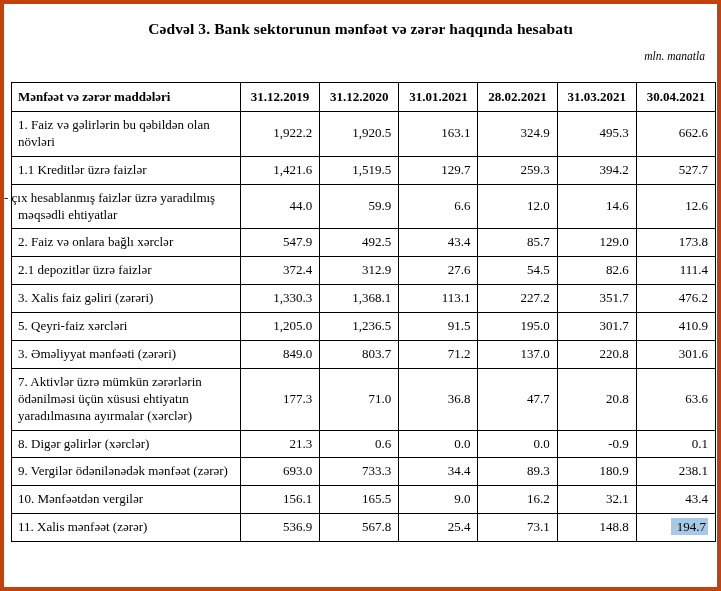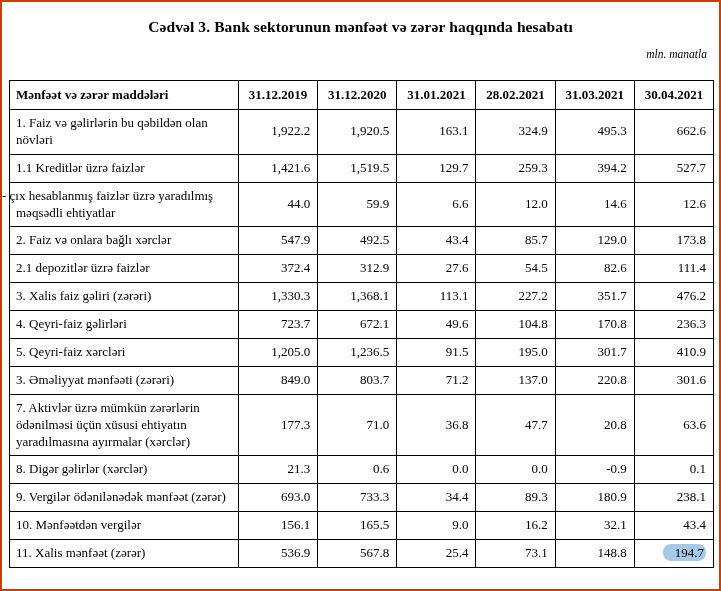--- a/index.html
+++ b/index.html
@@ -8,21 +8,21 @@
     width: 721px;
     height: 591px;
     background: #ffffff;
     color: #000000;
     font-family: "Liberation Serif", "DejaVu Serif", serif;
   }
   .page {
     position: relative;
     width: 721px;
     height: 591px;
-    border: 2px solid #c2410c;
+    border: 4px solid #c2410c;
     padding: 8px 7px 0 7px;
     overflow: hidden;
   }
   .title {
     font-size: 15.5px;
     font-weight: bold;
     text-align: center;
     margin: 8px 0 12px 0;
     letter-spacing: 0.1px;
   }
@@ -60,22 +60,21 @@
   td.label-cell.hang {
     text-indent: -14px;
   }
   td.val-cell {
     text-align: right;
     padding: 5px 7px 5px 2px;
     vertical-align: middle;
     line-height: 1.3;
   }
   .hl {
-    padding: 1px 2px 1px 12px;
-    border-radius: 8px;
+    padding: 1px 2px 1px 6px;
   }
 </style>
 </head>
 <body>
 
 <div class="page">
   <div class="title">Cədvəl 3. Bank sektorunun mənfəət və zərər haqqında hesabatı</div>
   <div class="unit-note">mln. manatla</div>
   <table id="pl-table">
     <colgroup>
@@ -142,29 +141,20 @@
         <tr>
           <td class="label-cell indent-0">3. Xalis faiz gəliri (zərəri)</td>
           <td class="val-cell">1,330.3</td>
           <td class="val-cell">1,368.1</td>
           <td class="val-cell">113.1</td>
           <td class="val-cell">227.2</td>
           <td class="val-cell">351.7</td>
           <td class="val-cell">476.2</td>
         </tr>
         <tr>
-          <td class="label-cell indent-0">4. Qeyri-faiz gəlirləri</td>
-          <td class="val-cell">723.7</td>
-          <td class="val-cell">672.1</td>
-          <td class="val-cell">49.6</td>
-          <td class="val-cell">104.8</td>
-          <td class="val-cell">170.8</td>
-          <td class="val-cell">236.3</td>
-        </tr>
-        <tr>
           <td class="label-cell indent-0">5. Qeyri-faiz xərcləri</td>
           <td class="val-cell">1,205.0</td>
           <td class="val-cell">1,236.5</td>
           <td class="val-cell">91.5</td>
           <td class="val-cell">195.0</td>
           <td class="val-cell">301.7</td>
           <td class="val-cell">410.9</td>
         </tr>
         <tr>
           <td class="label-cell indent-0">3. Əməliyyat mənfəəti (zərəri)</td>

